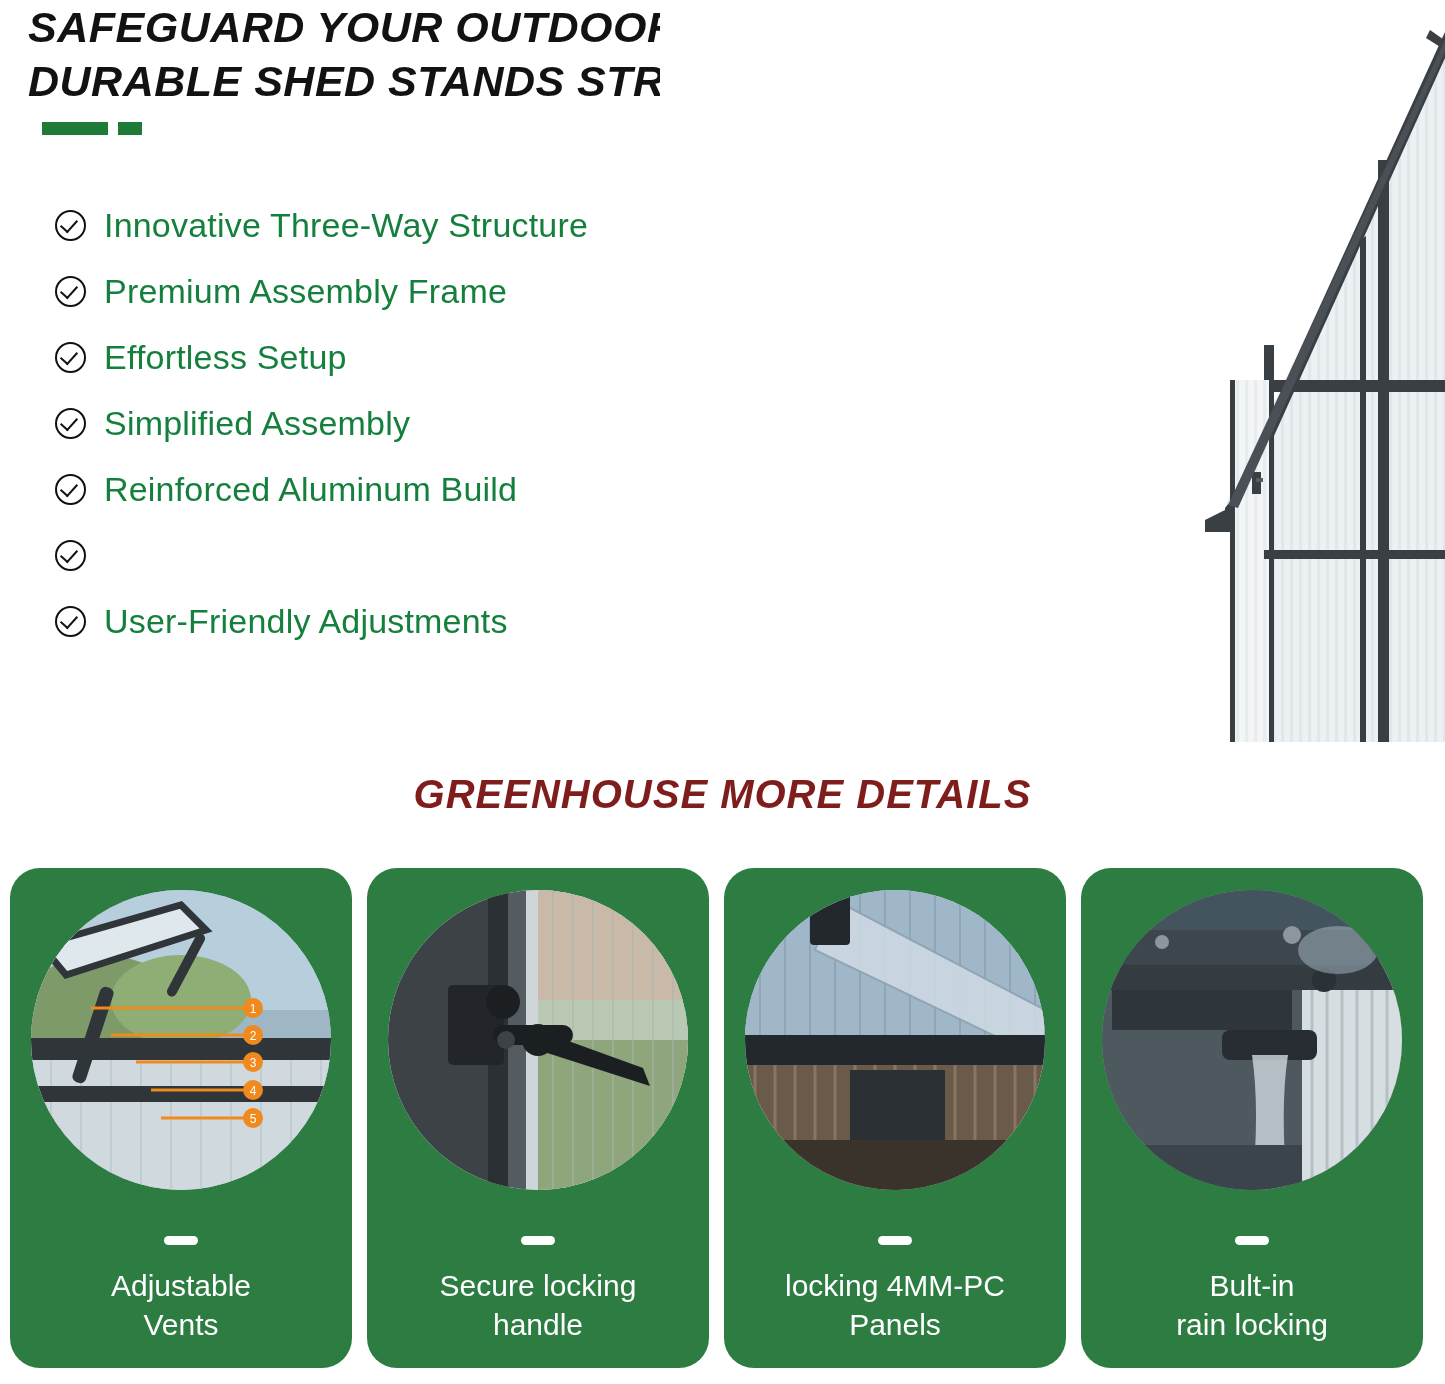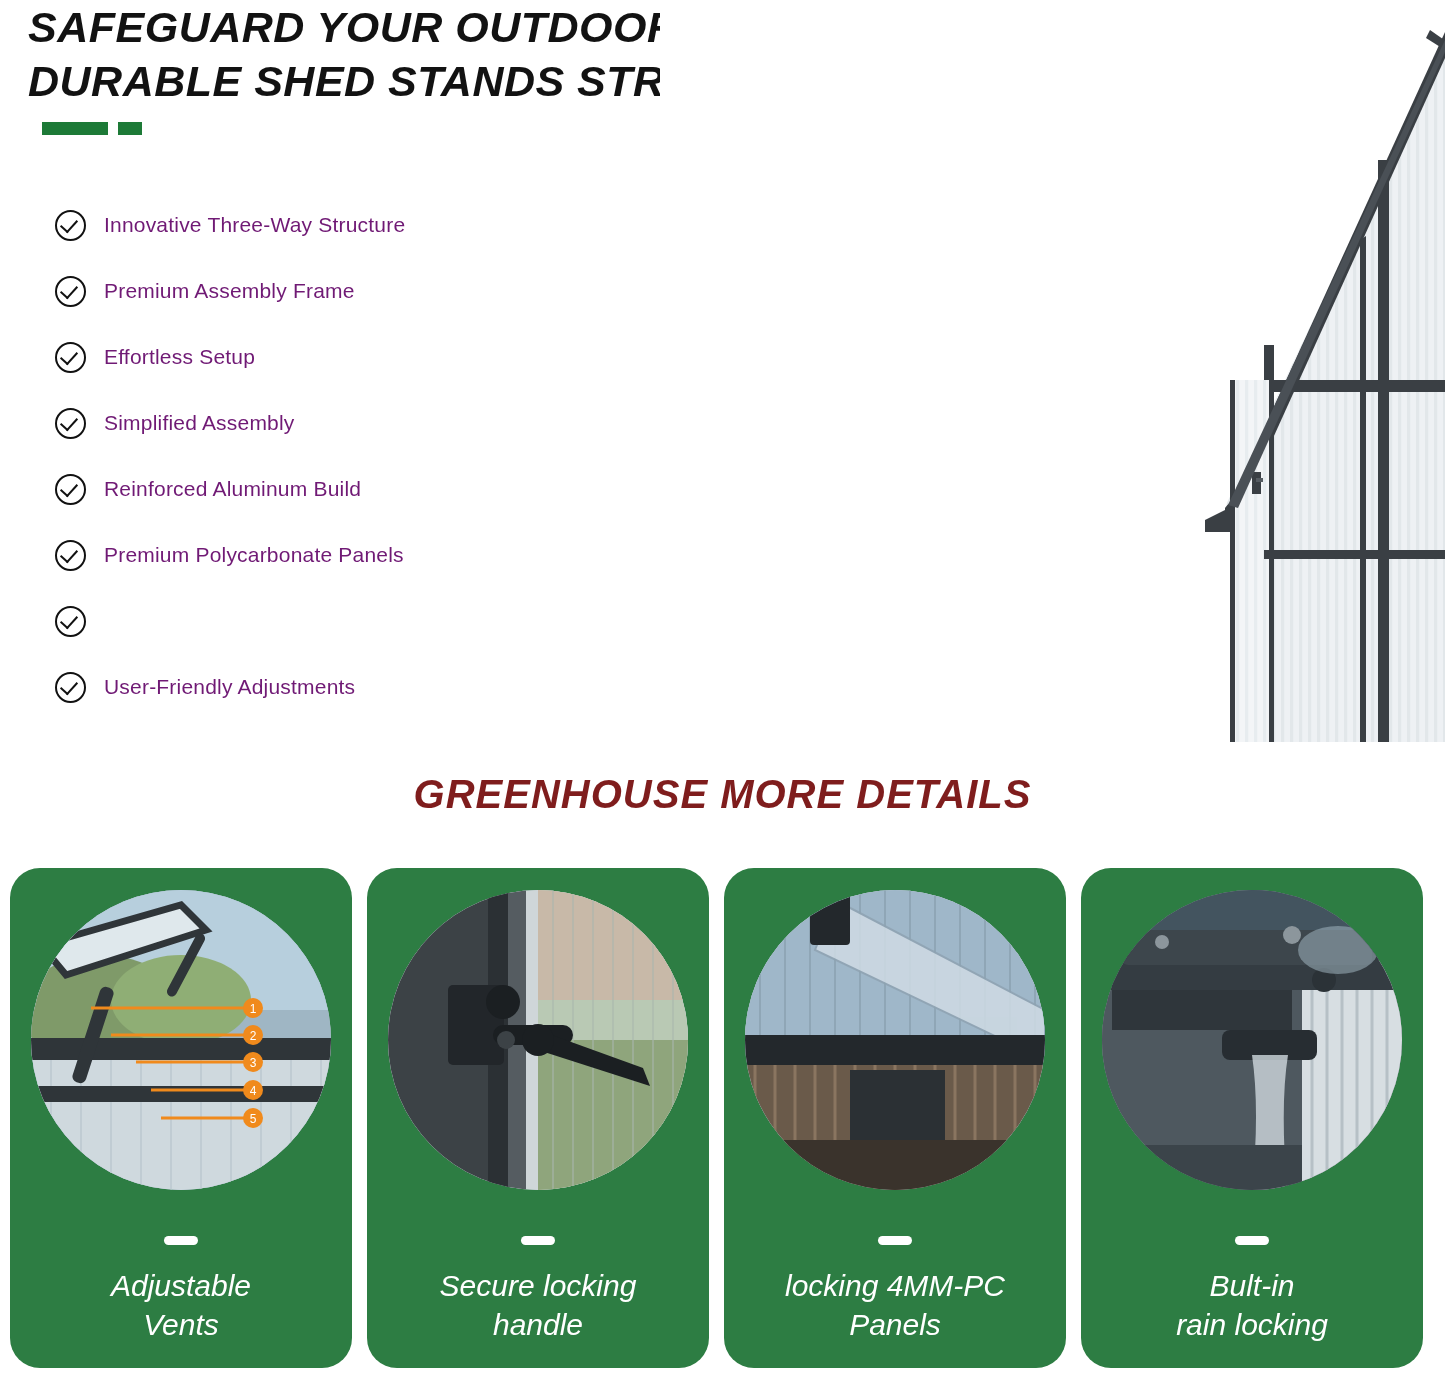--- a/index.html
+++ b/index.html
@@ -85,22 +85,22 @@
     position: absolute;
     left: 7px;
     top: 4px;
     width: 8px;
     height: 14px;
     border-right: 2.6px solid #111;
     border-bottom: 2.6px solid #111;
     transform: rotate(42deg);
   }
   .feature-text {
-    font-size: 21px;
-    color: #701a75;
+    font-size: 34px;
+    color: #15803d;
     letter-spacing: 0.2px;
   }
 
   
   .shed-photo {
     position: absolute;
     left: 660px;
     top: 0;
     width: 785px;
     height: 742px;
@@ -168,21 +168,20 @@
     position: absolute;
     left: 0;
     right: 0;
     top: 398px;
     text-align: center;
     color: #ffffff;
     font-size: 30px;
     line-height: 39px;
     padding: 0 12px;
     box-sizing: border-box;
-    font-style: italic;
   }
 </style>
 </head>
 <body>
 
 <div class="top-section">
 
   <div class="headline">SAFEGUARD YOUR OUTDOOR TREASURES - OUR DURABLE SHED STANDS STRONG</div>
 
   <div class="accent-bars">
@@ -203,24 +202,20 @@
       <span class="check-circle"></span>
       <span class="feature-text">Effortless Setup</span>
     </li>
     <li class="feature-item">
       <span class="check-circle"></span>
       <span class="feature-text">Simplified Assembly</span>
     </li>
     <li class="feature-item">
       <span class="check-circle"></span>
       <span class="feature-text">Reinforced Aluminum Build</span>
-    </li>
-    <li class="feature-item">
-      <span class="check-circle"></span>
-      <span class="feature-text">Premium Polycarbonate Panels</span>
     </li>
     <li class="feature-item">
       <span class="check-circle"></span>
     </li>
     <li class="feature-item">
       <span class="check-circle"></span>
       <span class="feature-text">User-Friendly Adjustments</span>
     </li>
   </ul>
 

